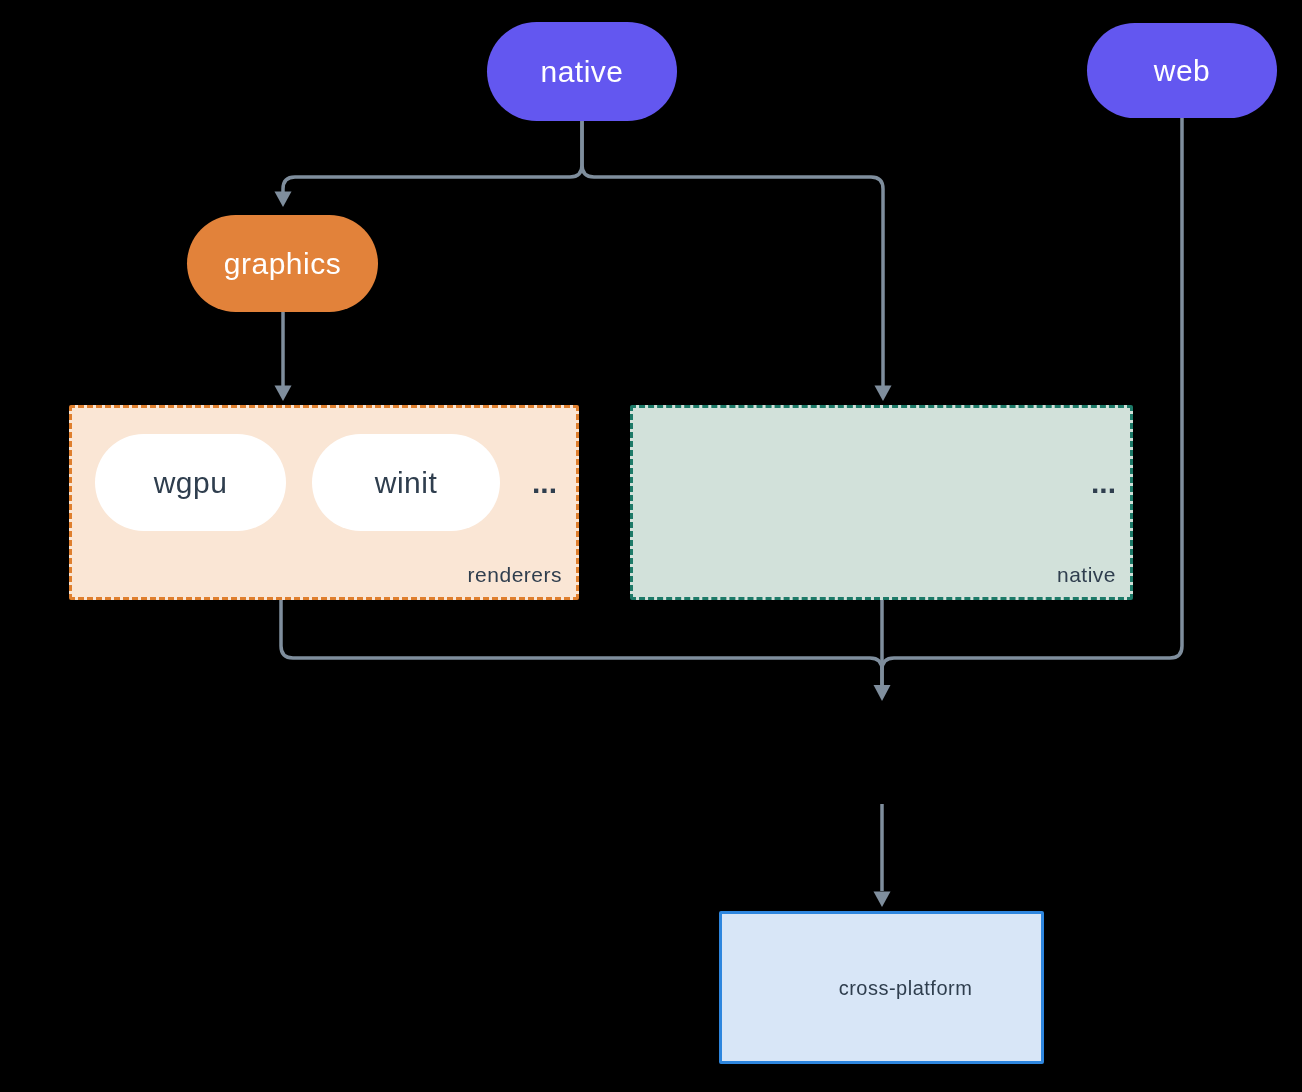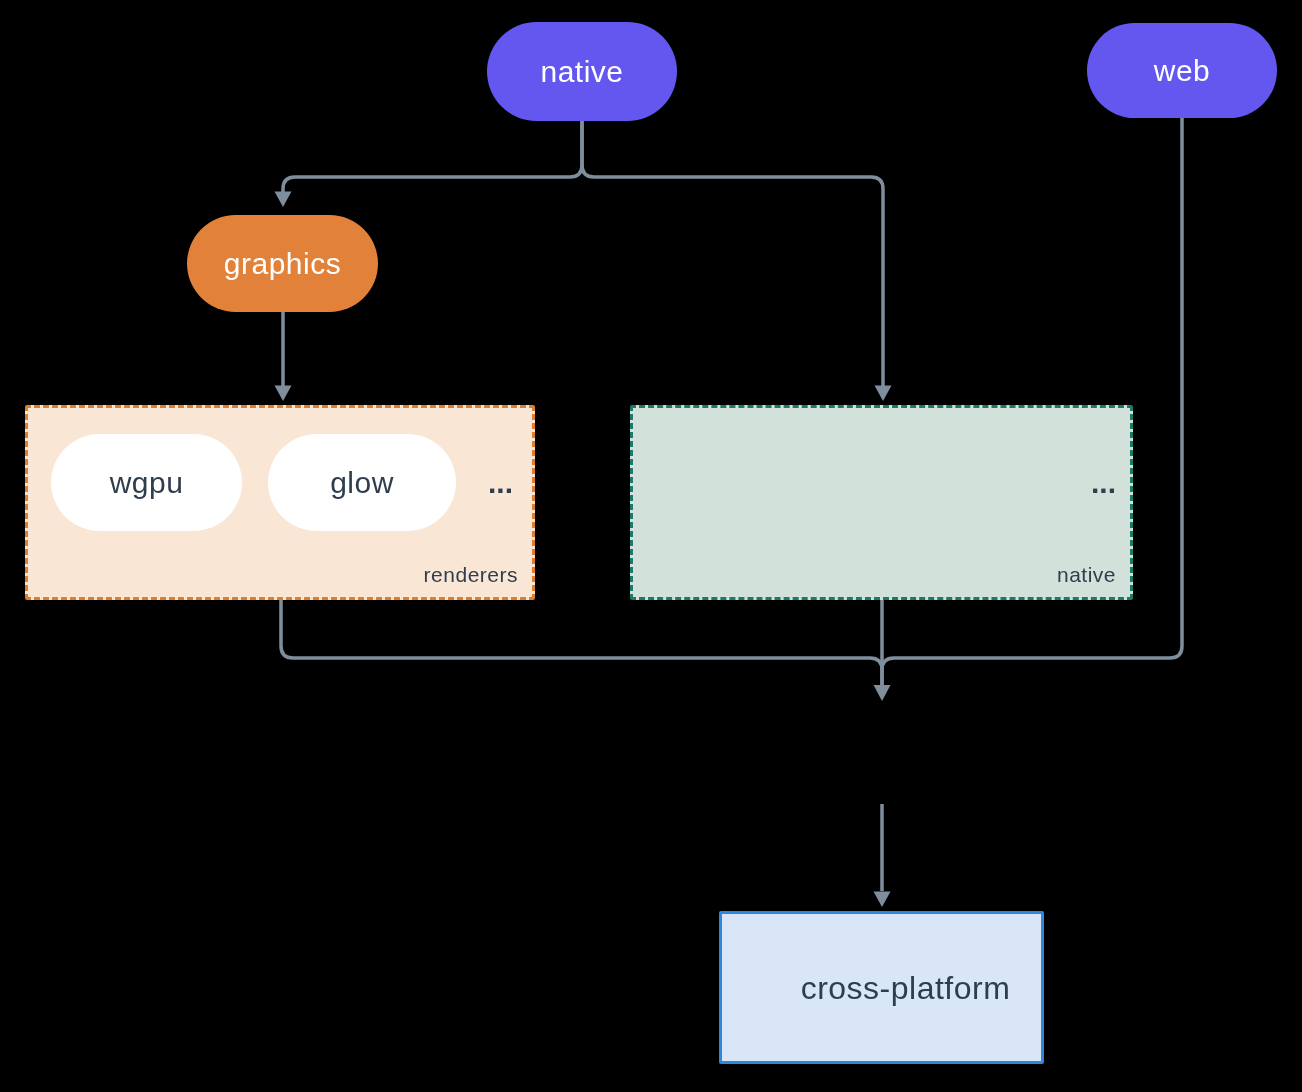--- a/index.html
+++ b/index.html
@@ -19,35 +19,35 @@
   .arrowhead{fill:var(--edge); stroke:none;}
   .pill{
     position:absolute; border-radius:60px; display:flex; align-items:center; justify-content:center;
     font-size:30px; font-weight:500; letter-spacing:0.5px;
   }
   .pill-purple{background:var(--purple); color:var(--pill_text);}
   .pill-orange{background:var(--orange); color:var(--pill_text);}
   .pill-blue{background:var(--blue); color:var(--pill_text);}
   .pill-white{background:var(--white_pill); color:var(--dark_text);}
   .group{position:absolute; box-sizing:border-box; border-radius:2px;}
-  .group-renderers{background:var(--peach_fill); border:3px dashed var(--orange_border);}
+  .group-renderers{background:var(--peach_fill); border:3px dashed var(--orange_border);margin-left:44px;}
   .group-shells{background:var(--sage_fill); border:3px dashed var(--teal_border);}
   .group-label{
     position:absolute; right:14px; bottom:10px; font-size:21px; color:var(--dark_text);
     font-weight:500; letter-spacing:0.5px;
   }
   .ellipsis{
     position:absolute; display:flex; align-items:center; justify-content:center;
     font-size:30px; font-weight:700; color:var(--dark_text);
   }
   .app-box{
     position:absolute; box-sizing:border-box; background:var(--app_fill);
     border:3px solid var(--app_border); border-radius:2px;
     display:flex; flex-direction:row; align-items:center; justify-content:center;
-    color:var(--dark_text); font-size:32px; font-weight:500; line-height:46px; letter-spacing:0.5px;
+    color:var(--dark_text); font-size:20px; font-weight:500; line-height:46px; letter-spacing:0.5px;
     text-align:center;
     padding-left:48px;
   }
 </style>
 </head>
 <body>
 
 <div class="canvas">
 
   <svg class="edges" viewBox="0 0 1302 1092">
@@ -75,21 +75,21 @@
 
   <div class="pill pill-orange" style="left:187px; top:215px; width:191px; height:97px;">
     <span>graphics</span>
   </div>
 
   <div class="group group-renderers" style="left:25px; top:405px; width:510px; height:195px;">
     <div class="pill pill-white" style="left:23px; top:26px; width:191px; height:97px;">
       <span>wgpu</span>
     </div>
     <div class="pill pill-white" style="left:240px; top:26px; width:188px; height:97px;">
-      <span>glow</span>
+      <span>winit</span>
     </div>
     <div class="ellipsis" style="left:445px; top:26px; width:55px; height:97px;">...</div>
     <div class="group-label">renderers</div>
   </div>
 
   <div class="group group-shells" style="left:630px; top:405px; width:503px; height:195px;">
     <div class="ellipsis" style="left:443px; top:26px; width:55px; height:97px;">...</div>
     <div class="group-label">native</div>
   </div>
 

